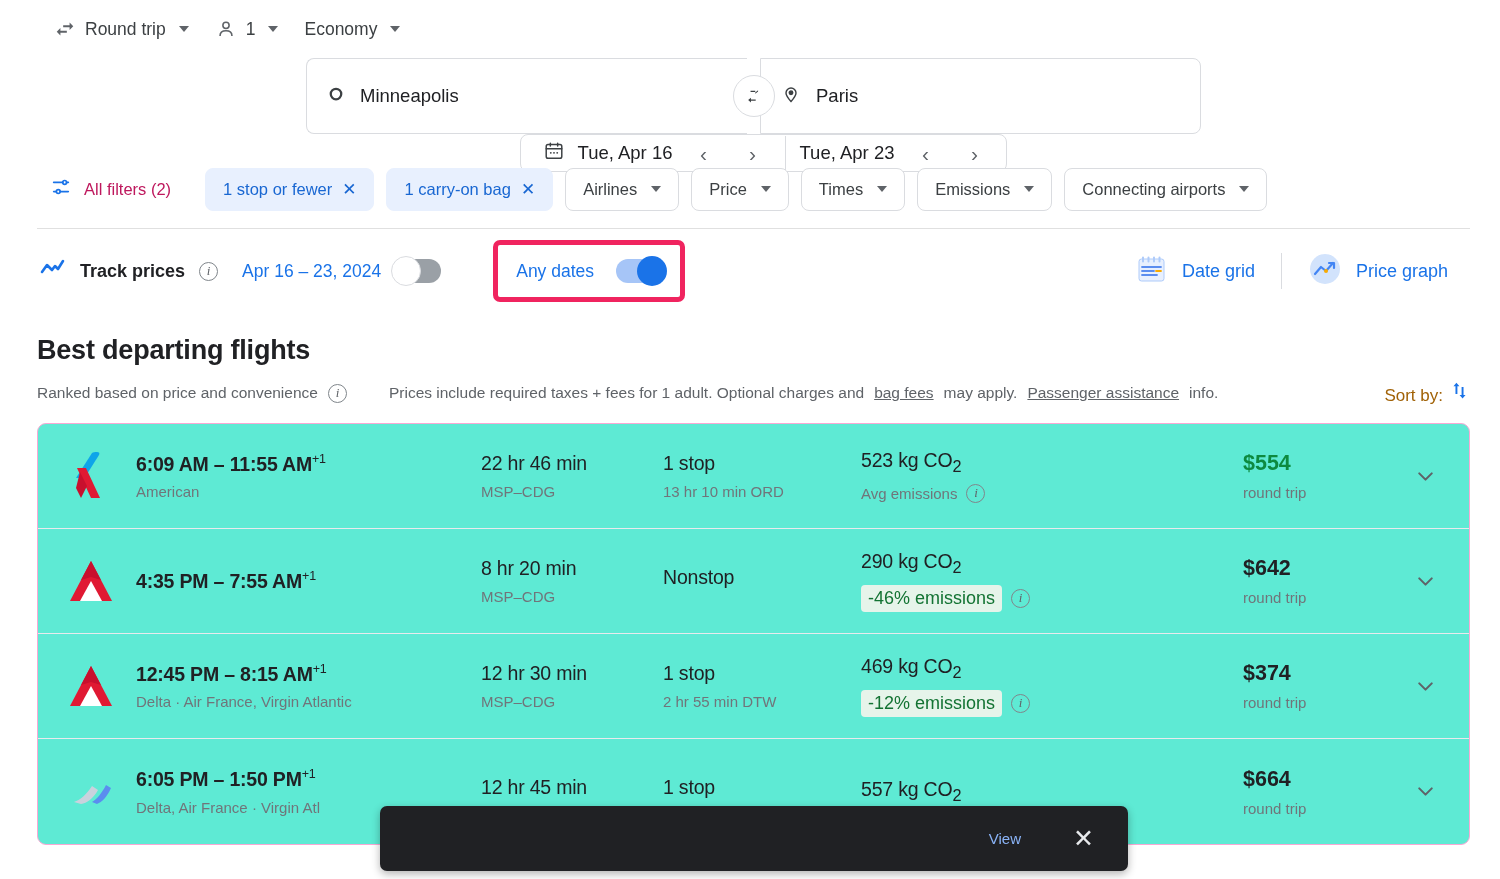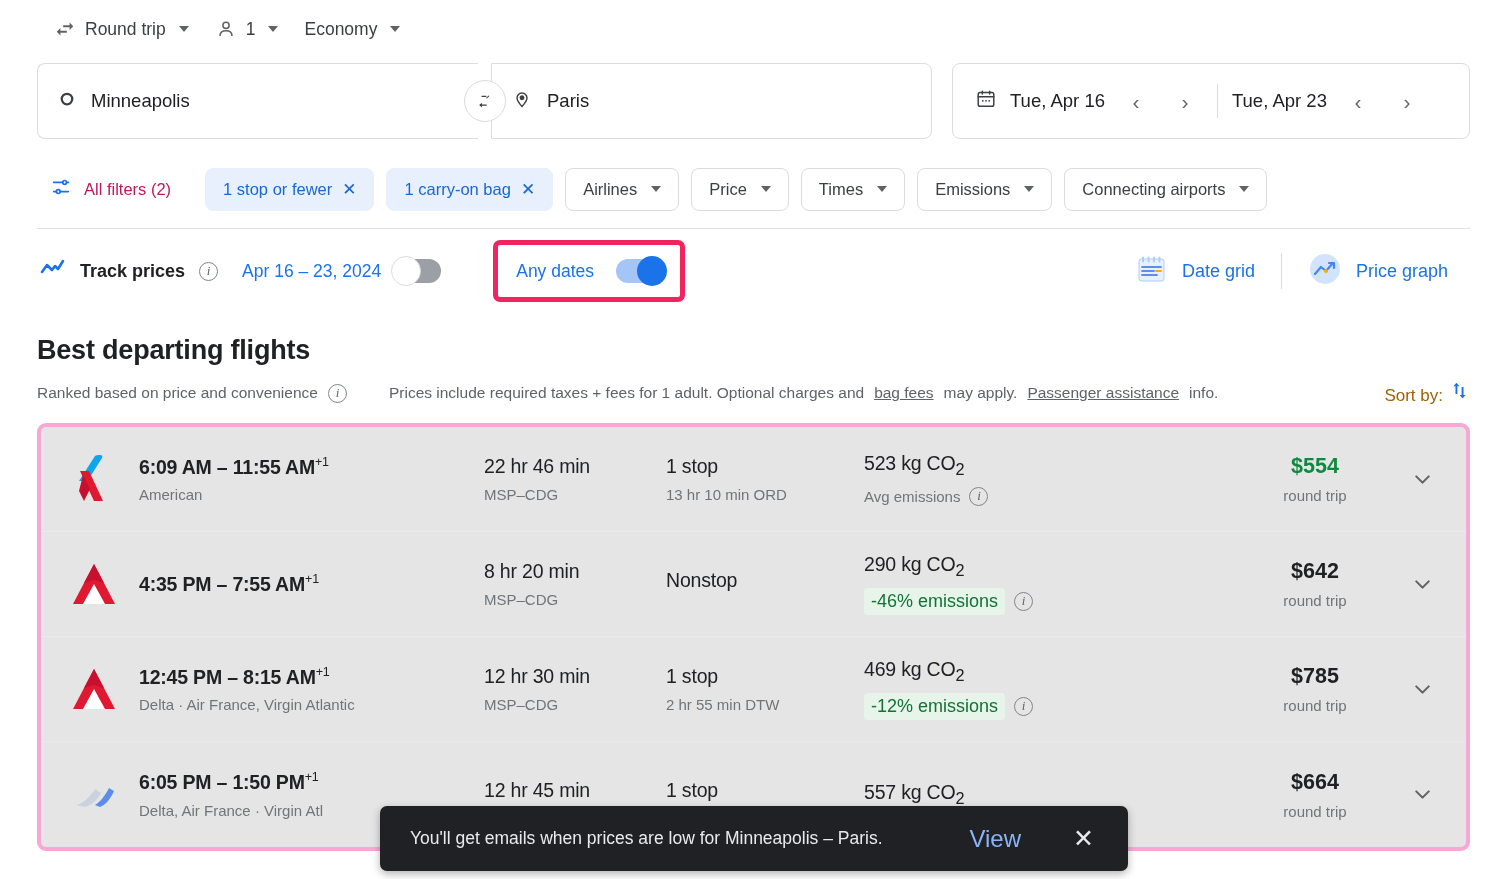--- a/index.html
+++ b/index.html
@@ -26,21 +26,21 @@
   .caret {
     width: 0; height: 0; margin-left: 4px;
     border-left: 5px solid transparent;
     border-right: 5px solid transparent;
     border-top: 6px solid #5f6368;
   }
 
   
   .search-row {
     display: flex; align-items: center;
-    padding: 0 30px 0 37px; gap: 0; height: 86px;
+    padding: 0 30px 0 37px; gap: 0; height: 86px; flex-direction: column;
   }
   .field-group { display: flex; align-items: center; position: relative; }
   .field {
     height: 76px; display: flex; align-items: center; gap: 15px;
     border: 1px solid #dadce0; border-radius: 8px;
     padding: 0 20px; background: #fff; cursor: text;
   }
   .field-origin { width: 441px; border-radius: 8px 0 0 8px; border-right: none; }
   .field-dest { width: 441px; border-radius: 0 8px 8px 0; margin-left: 13px; }
   .field-text { font-size: 18.5px; color: #202124; }
@@ -145,35 +145,35 @@
   .results-sub .gap { width: 22px; }
   .results-sub u { text-decoration: underline; cursor: pointer; }
   .sortby {
     margin-left: auto; display: flex; align-items: flex-end; gap: 6px;
     color: #a16207; font-size: 17px; cursor: pointer;
   }
 
   
   .flights {
     margin: 17px 30px 0 37px;
-    border: 4px solid #f9a8d4; border-radius: 9px; overflow: hidden;
-    background: #e5e5e5;
+    border: 1px solid #f9a8d4; border-radius: 9px; overflow: hidden;
+    background: #5eead4;
   }
   .flight-row {
     display: flex; align-items: center;
     height: 105px; padding: 0 22px 0 30px;
     border-bottom: 1px solid #e8eaed; cursor: pointer;
   }
   .flight-row:last-child { border-bottom: none; }
   .logo { width: 68px; flex: none; display: flex; align-items: center; }
   .col-times { width: 345px; flex: none; }
   .col-dur   { width: 182px; flex: none; }
   .col-stops { width: 198px; flex: none; }
   .col-emis  { flex: 1; }
-  .col-price { width: 150px; flex: none; text-align: center; }
+  .col-price { width: 150px; flex: none; text-align: left; }
   .big   { font-size: 19.5px; color: #202124; letter-spacing: -.2px; }
   .big b { font-weight: bold; }
   .sup   { font-size: 12.5px; vertical-align: super; }
   .small { font-size: 15px; color: #70757a; margin-top: 8px; }
   .price { font-size: 21.5px; font-weight: bold; color: #202124; }
   .price.green { color: #0d8a3f; }
   .price-sub { font-size: 15px; color: #70757a; margin-top: 8px; }
   .emis-badge {
     display: inline-block; background: #e6f4ea; color: #137333;
     font-size: 18px; padding: 3px 7px; border-radius: 4px;
@@ -187,21 +187,21 @@
   
   .toast {
     position: absolute; left: 380px; top: 806px;
     width: 748px; height: 65px;
     background: #202124; border-radius: 7px;
     display: flex; align-items: center; padding: 0 24px 0 30px;
     box-shadow: 0 3px 8px rgba(0,0,0,.3);
   }
   .toast-text { color: #e8eaed; font-size: 17.5px; }
   .toast-view {
-    color: #8ab4f8; font-size: 24px; margin-left: auto;
+    color: #8ab4f8; font-size: 15px; margin-left: auto;
     padding: 6px 14px; cursor: pointer;
   }
   .toast-close {
     color: #e8eaed; font-size: 25px; line-height: 1;
     margin-left: 28px; padding: 4px 10px; cursor: pointer;
   }
 </style>
 </head>
 <body>
 
@@ -497,21 +497,21 @@
         <div class="small">2 hr 55 min DTW</div>
       </div>
       <div class="col-emis">
         <div class="big"><span>469 kg CO</span><sub>2</sub></div>
         <div class="emis-line">
           <span class="emis-badge">-12% emissions</span>
           <span class="info-i">i</span>
         </div>
       </div>
       <div class="col-price">
-        <div class="price">$785</div>
+        <div class="price">$374</div>
         <div class="price-sub">round trip</div>
       </div>
       <div class="chev">
         <svg width="25" height="25" viewBox="0 0 24 24" fill="none" stroke="currentColor" stroke-width="2" stroke-linecap="round" stroke-linejoin="round">
             <path d="M6 9l6 6 6-6"></path>
           </svg>
       </div>
     </div>
 
     <div class="flight-row">
@@ -542,18 +542,17 @@
       </div>
       <div class="chev">
         <svg width="25" height="25" viewBox="0 0 24 24" fill="none" stroke="currentColor" stroke-width="2" stroke-linecap="round" stroke-linejoin="round">
             <path d="M6 9l6 6 6-6"></path>
           </svg>
       </div>
     </div>
   </div>
 
   <div class="toast">
-    <span class="toast-text">You'll get emails when prices are low for Minneapolis – Paris.</span>
     <span class="toast-view">View</span>
     <span class="toast-close">✕</span>
   </div>
 
 </div>
 
 </body></html>

